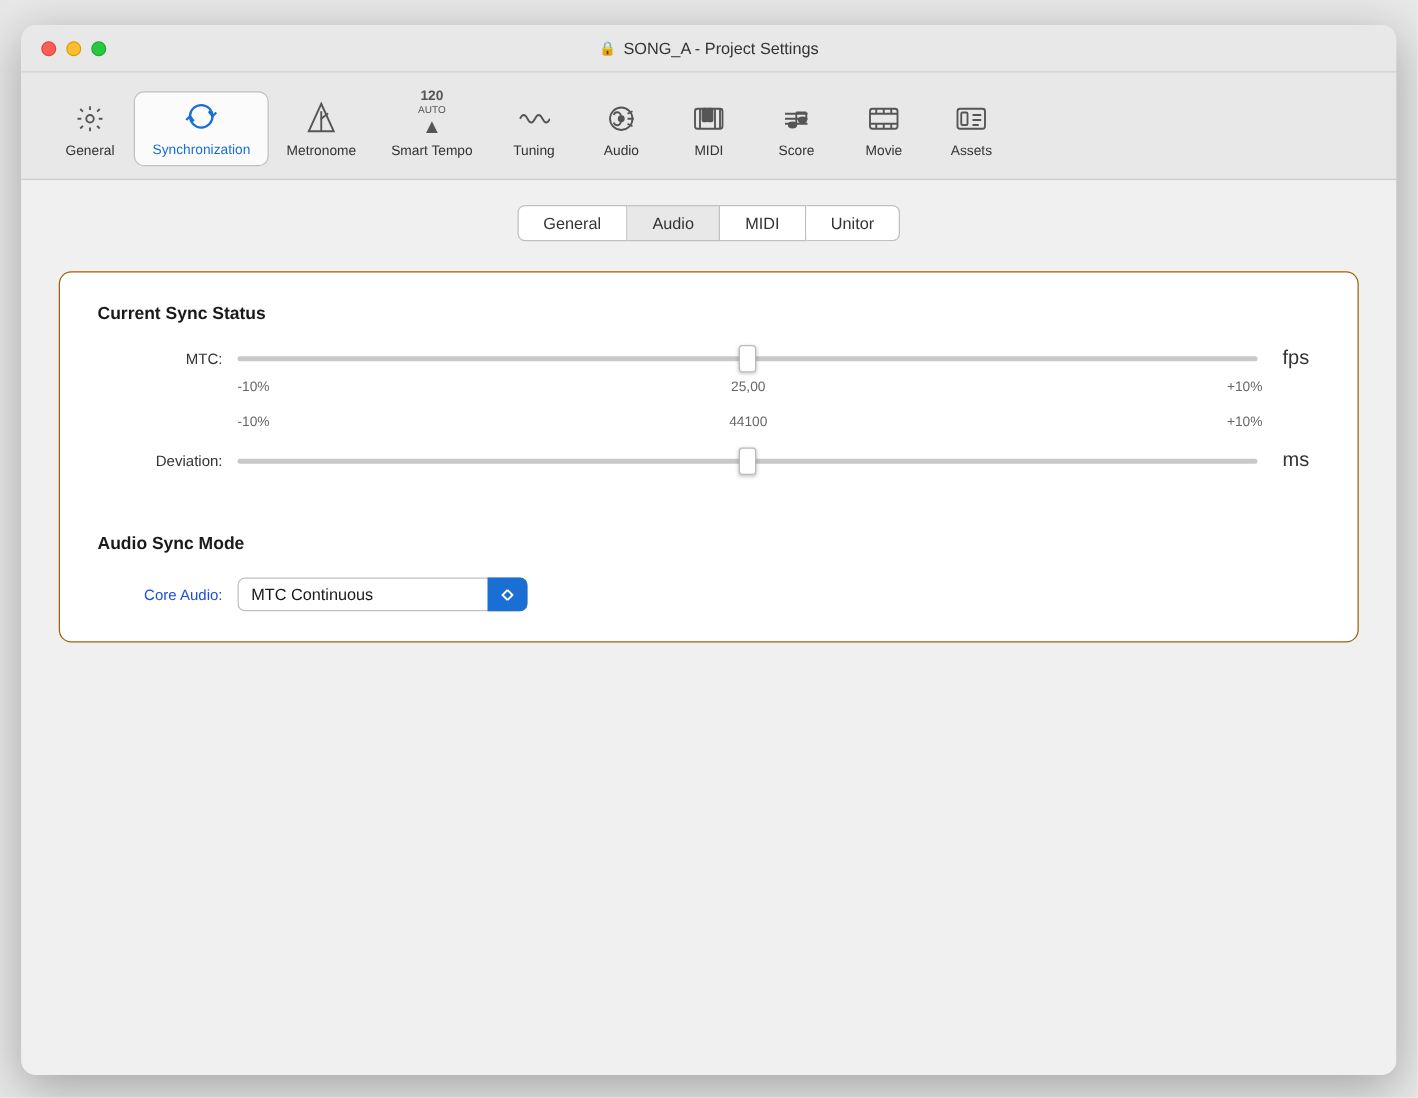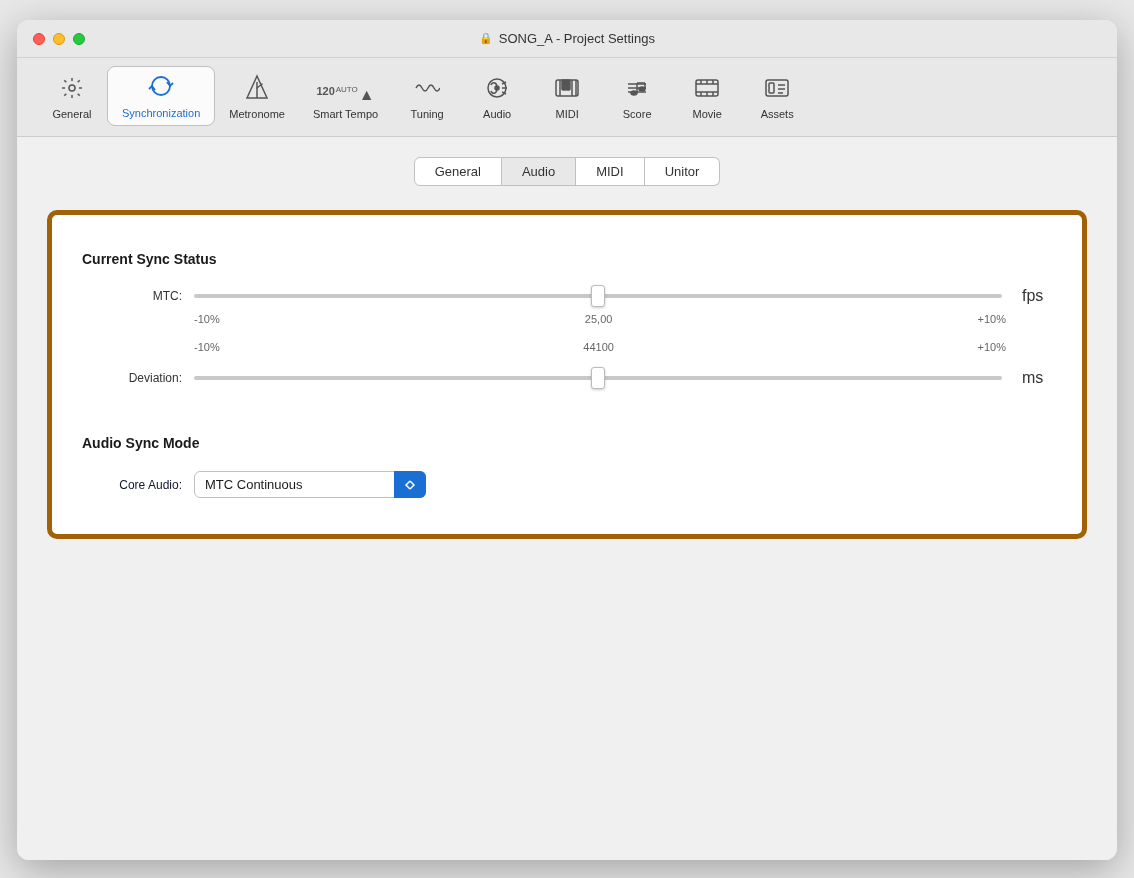--- a/index.html
+++ b/index.html
@@ -112,21 +112,22 @@
       white-space: nowrap;
     }
 
     .toolbar-item.active .toolbar-label {
       color: #1a6fd4;
       font-weight: 500;
     }
 
     .smart-tempo-icon {
       display: flex;
-      flex-direction: row;
+      flex-direction: column;
+      align-items: center;
       gap: 1px;
     }
 
     .smart-tempo-bpm {
       font-size: 11px;
       font-weight: 600;
       line-height: 1;
       color: #555;
     }
 
@@ -181,22 +182,22 @@
 
     .sub-tab.active {
       background: #e8e8e8;
       font-weight: 500;
     }
 
     
     .panel {
       background: #fff;
       border-radius: 10px;
-      padding: 36px 30px;
-      border: 5px solid #a16207;
+      padding: 24px 30px;
+      border: 1px solid #a16207;
     }
 
     .section-title {
       font-size: 14px;
       font-weight: 700;
       color: #1a1a1a;
       margin-bottom: 20px;
     }
 
     
@@ -274,21 +275,21 @@
     }
 
     .core-audio-row {
       display: flex;
       align-items: center;
       gap: 12px;
     }
 
     .core-audio-label {
       font-size: 12px;
-      color: #0f172a;
+      color: #1d4ed8;
       width: 100px;
       text-align: right;
       flex-shrink: 0;
     }
 
     .select-wrapper {
       position: relative;
       display: inline-flex;
       align-items: center;
     }

